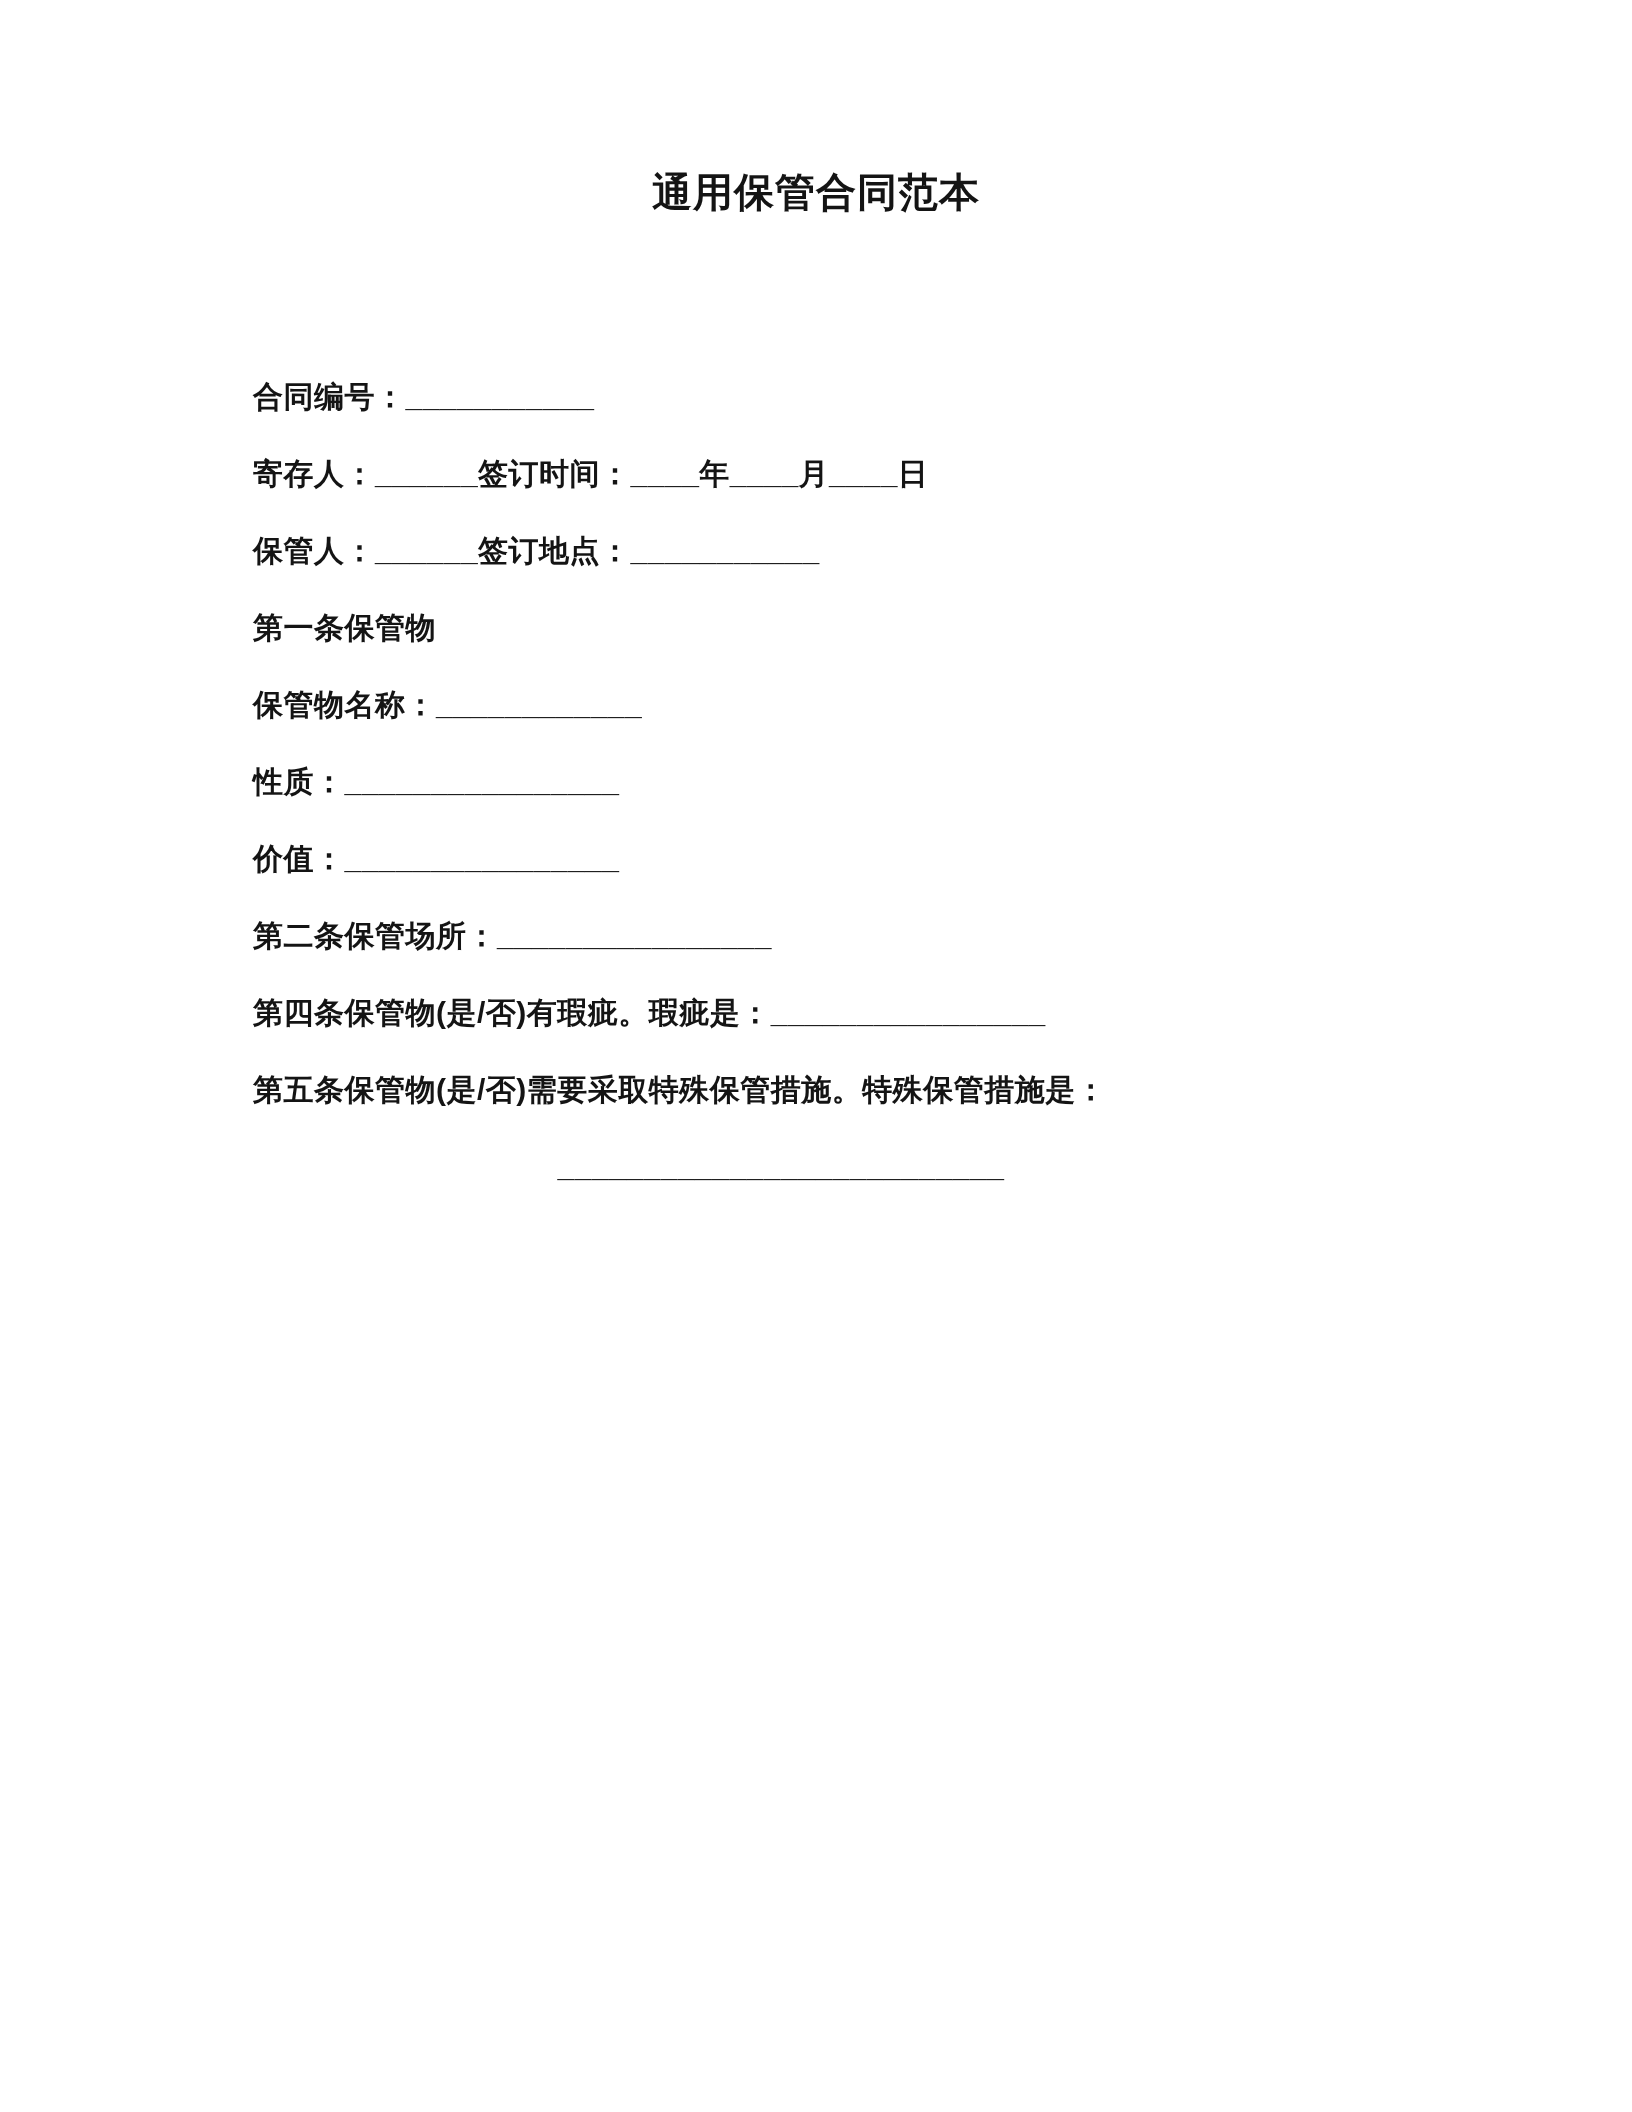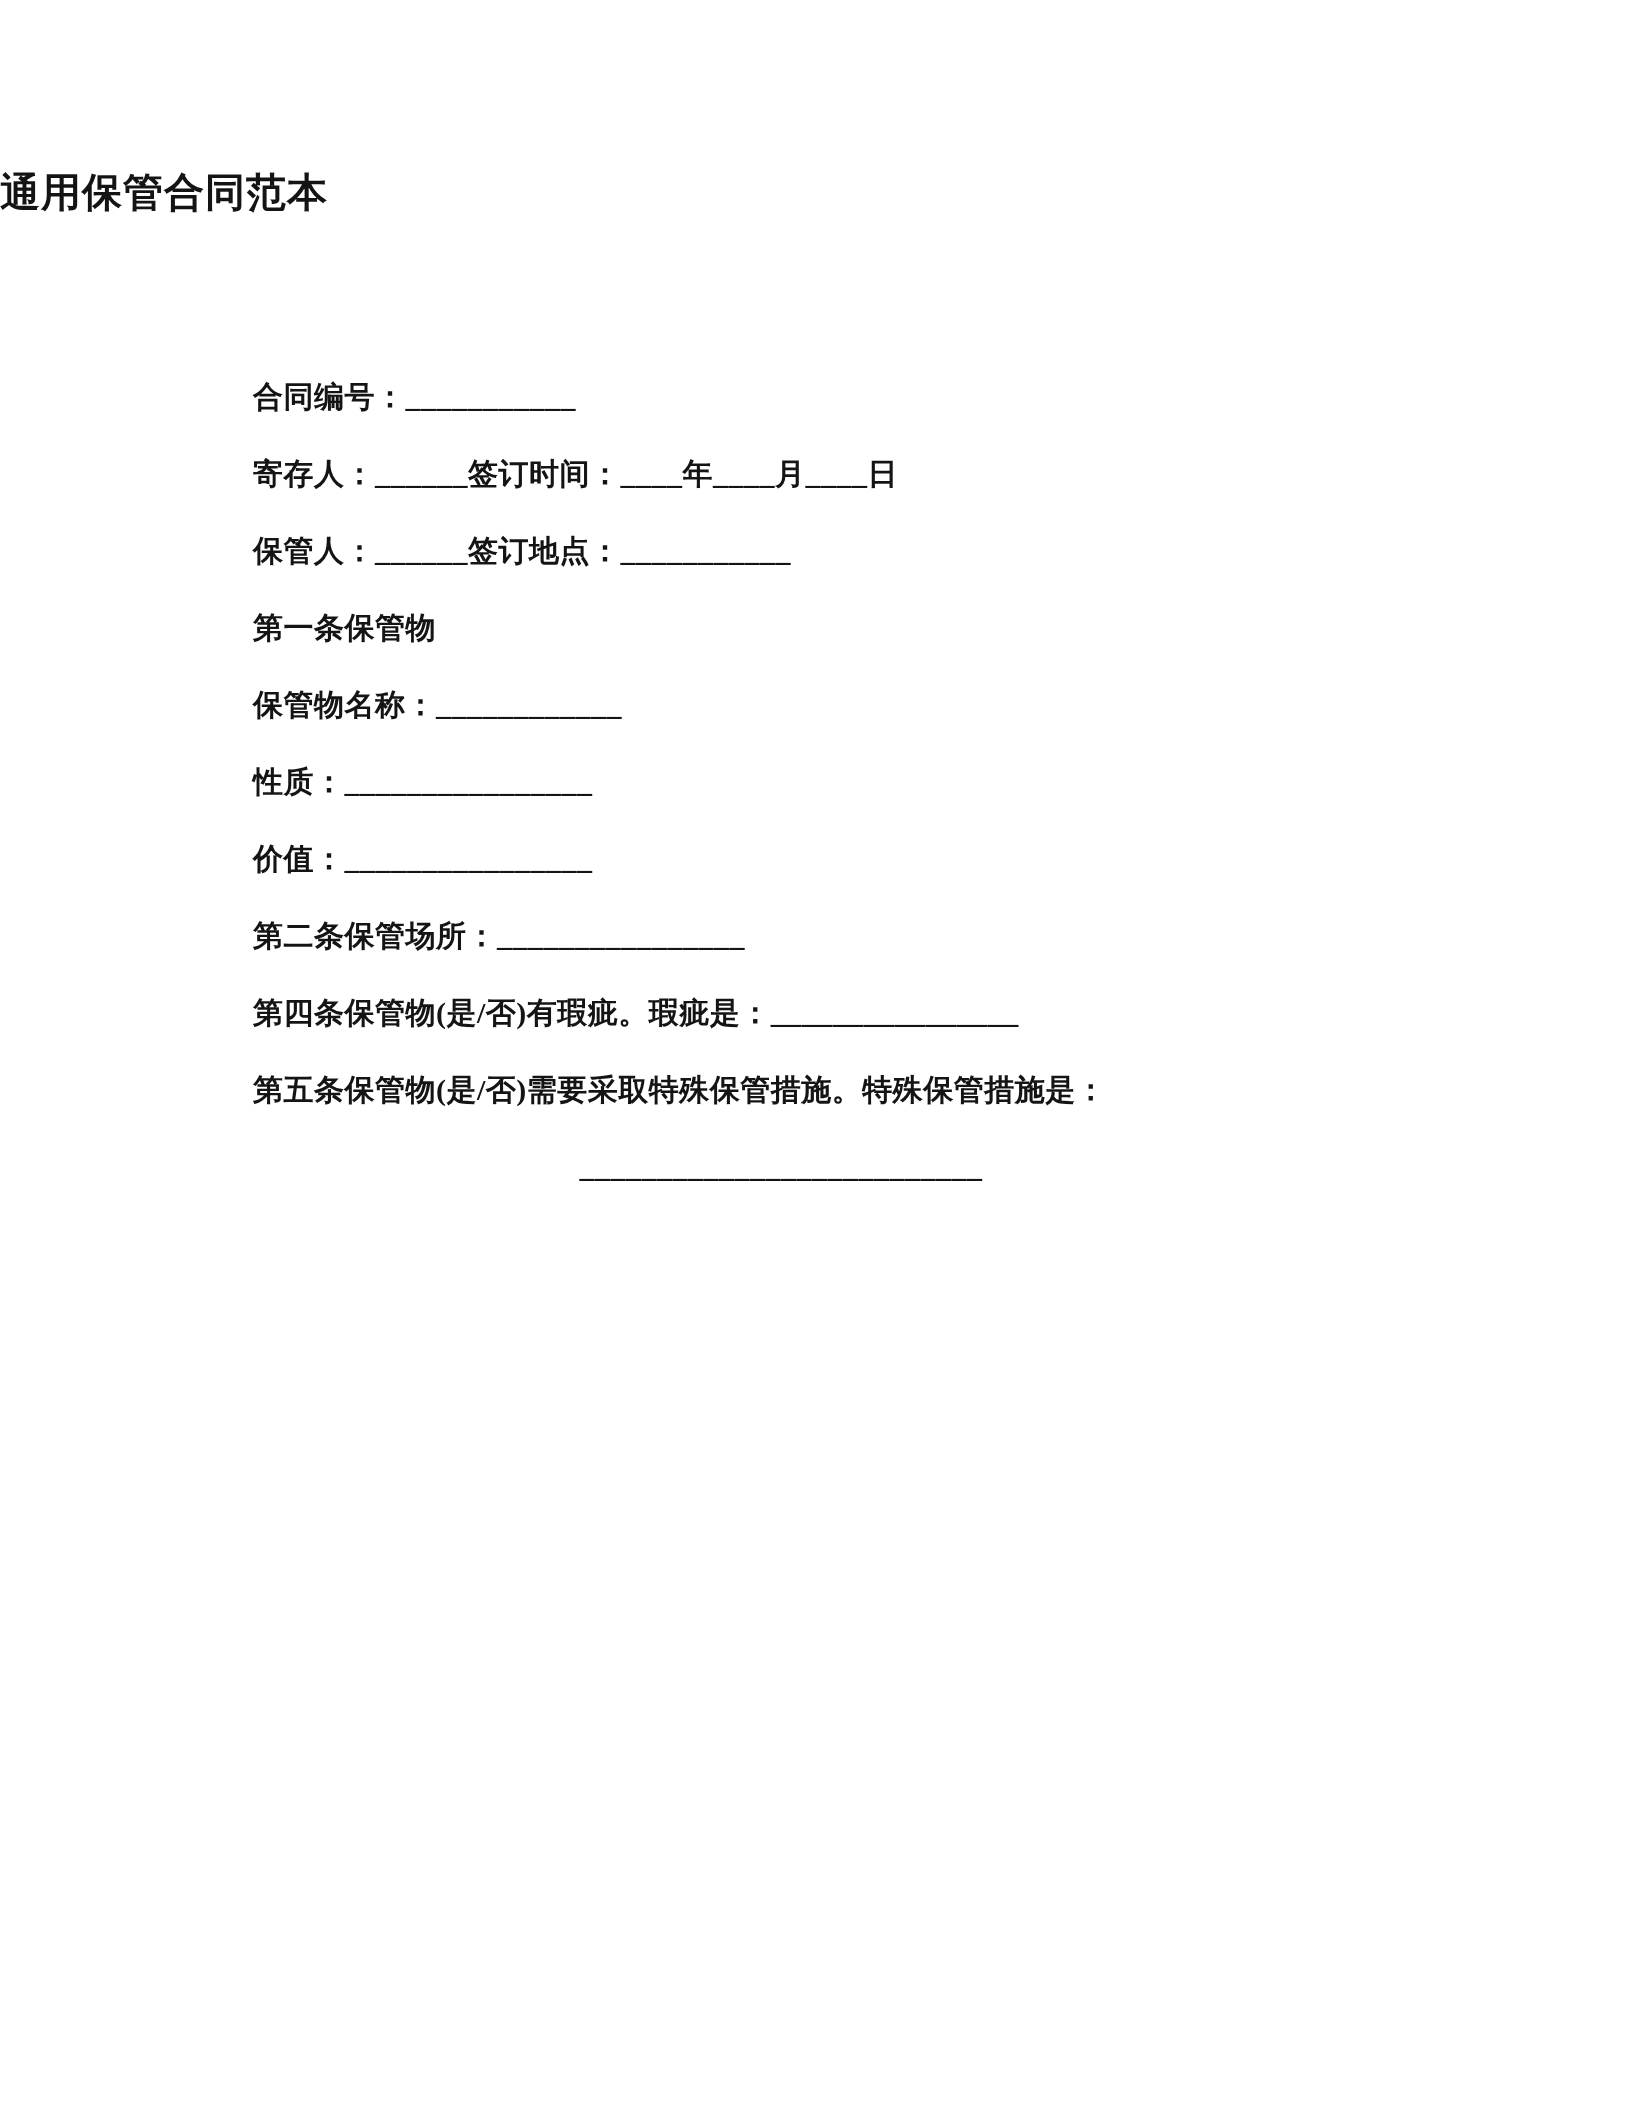--- a/index.html
+++ b/index.html
@@ -13,35 +13,35 @@
     height: 2112px;
     background: #ffffff;
     box-sizing: border-box;
     font-family: "Liberation Sans", "DejaVu Sans", sans-serif;
     color: #141414;
     overflow: hidden;
   }
   .doc-title {
     margin: 0;
     padding-top: 165px;
+    text-align: center;
     font-size: 40px;
     font-weight: 700;
     letter-spacing: 1px;
   }
   .doc-body {
     margin: 162px 250px 0 180px;
   }
   .line {
     margin: 0 0 47px 0;
     font-size: 30px;
     font-weight: 700;
     line-height: 30px;
     text-indent: 73px;
     letter-spacing: 0.5px;
-    font-family: Liberation Serif, serif;
   }
   .line.continuation {
     text-indent: 0;
     text-align: center;
   }
 </style>
 </head>
 <body>
 
 <div class="page">

